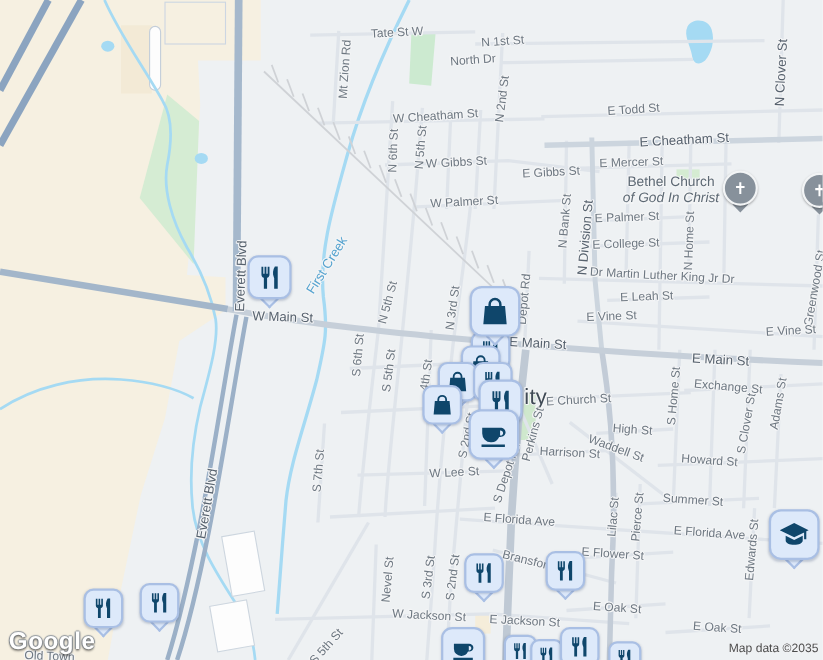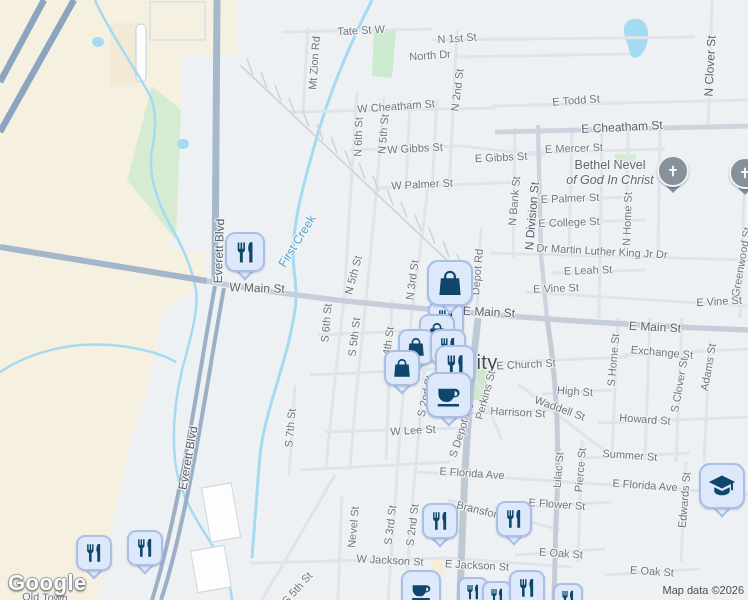--- a/index.html
+++ b/index.html
@@ -181,21 +181,21 @@
       <div class="lbl st" style="left: 396px; top: 106px; transform: translate(-50%, -50%) rotate(-4deg);">W Cheatham St</div>
       <div class="lbl st" style="left: 576px; top: 100px; transform: translate(-50%, -50%) rotate(-4deg);">E Todd St</div>
       <div class="lbl stb" style="left: 622px; top: 127px; transform: translate(-50%, -50%) rotate(-3deg);">E Cheatham St</div>
       <div class="lbl st" style="left: 457px; top: 90px; transform: translate(-50%, -50%) rotate(-83deg);">N 2nd St</div>
       <div class="lbl stb" style="left: 710px; top: 66px; transform: translate(-50%, -50%) rotate(-87deg);">N Clover St</div>
       <div class="lbl st" style="left: 358px; top: 137px; transform: translate(-50%, -50%) rotate(-88deg);">N 6th St</div>
       <div class="lbl st" style="left: 383px; top: 134px; transform: translate(-50%, -50%) rotate(-85deg);">N 5th St</div>
       <div class="lbl st" style="left: 415px; top: 148px; transform: translate(-50%, -50%) rotate(-3deg);">W Gibbs St</div>
       <div class="lbl st" style="left: 501px; top: 157px; transform: translate(-50%, -50%) rotate(-3deg);">E Gibbs St</div>
       <div class="lbl st" style="left: 574px; top: 148px; transform: translate(-50%, -50%) rotate(-2deg);">E Mercer St</div>
-      <div class="lbl poi" style="left: 610px; top: 165px; transform: translate(-50%, -50%) rotate(0deg);">Bethel Nevel</div>
+      <div class="lbl poi" style="left: 610px; top: 165px; transform: translate(-50%, -50%) rotate(0deg);">Bethel Church</div>
       <div class="lbl poi" style="left: 610px; top: 180px; transform: translate(-50%, -50%) rotate(0deg); font-style: italic;">of God In Christ</div>
       <div class="lbl st" style="left: 422px; top: 184px; transform: translate(-50%, -50%) rotate(-3deg);">W Palmer St</div>
       <div class="lbl st" style="left: 570px; top: 198px; transform: translate(-50%, -50%) rotate(-2deg);">E Palmer St</div>
       <div class="lbl st" style="left: 514px; top: 201px; transform: translate(-50%, -50%) rotate(-85deg);">N Bank St</div>
       <div class="lbl stb" style="left: 532px; top: 216px; transform: translate(-50%, -50%) rotate(-85deg);">N Division St</div>
       <div class="lbl st" style="left: 569px; top: 222px; transform: translate(-50%, -50%) rotate(-2deg);">E College St</div>
       <div class="lbl st" style="left: 627px; top: 219px; transform: translate(-50%, -50%) rotate(-88deg);">N Home St</div>
       <div class="lbl st" style="left: 741px; top: 262px; transform: translate(-50%, -50%) rotate(-80deg);">Greenwood St</div>
       <div class="lbl st" style="left: 602px; top: 251px; transform: translate(-50%, -50%) rotate(3deg);">Dr Martin Luther King Jr Dr</div>
       <div class="lbl st" style="left: 477px; top: 272px; transform: translate(-50%, -50%) rotate(-85deg);">Depot Rd</div>
@@ -408,14 +408,14 @@
         <span class="mk-tip"></span>
         <span class="mk-box">
           <svg viewBox="0 0 24 24">
             <path fill="#0f466b" d="M12 3.5 1.5 8.8 12 14l7.2-3.6v4.9h1.6V9.6l1.7-.8L12 3.5zM5.8 12.9v3.3c0 1.8 2.8 3.2 6.2 3.2s6.2-1.4 6.2-3.2v-3.3L12 16l-6.2-3.1z"></path>
           </svg>
         </span>
       </div>
     </div>
 
   <div id="google-logo">Google</div>
-  <div id="attribution">Map data ©2026</div>
+  <div id="attribution">Map data ©2035</div>
 </div>
 
 </body></html>

